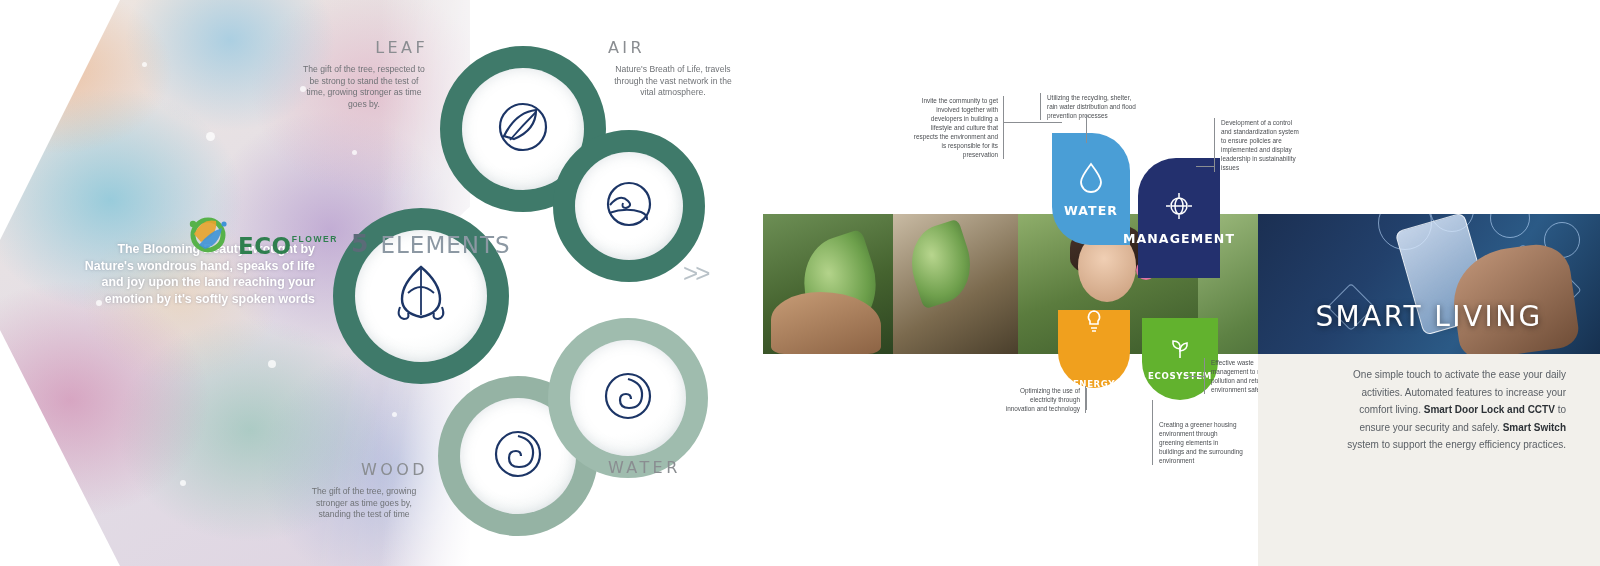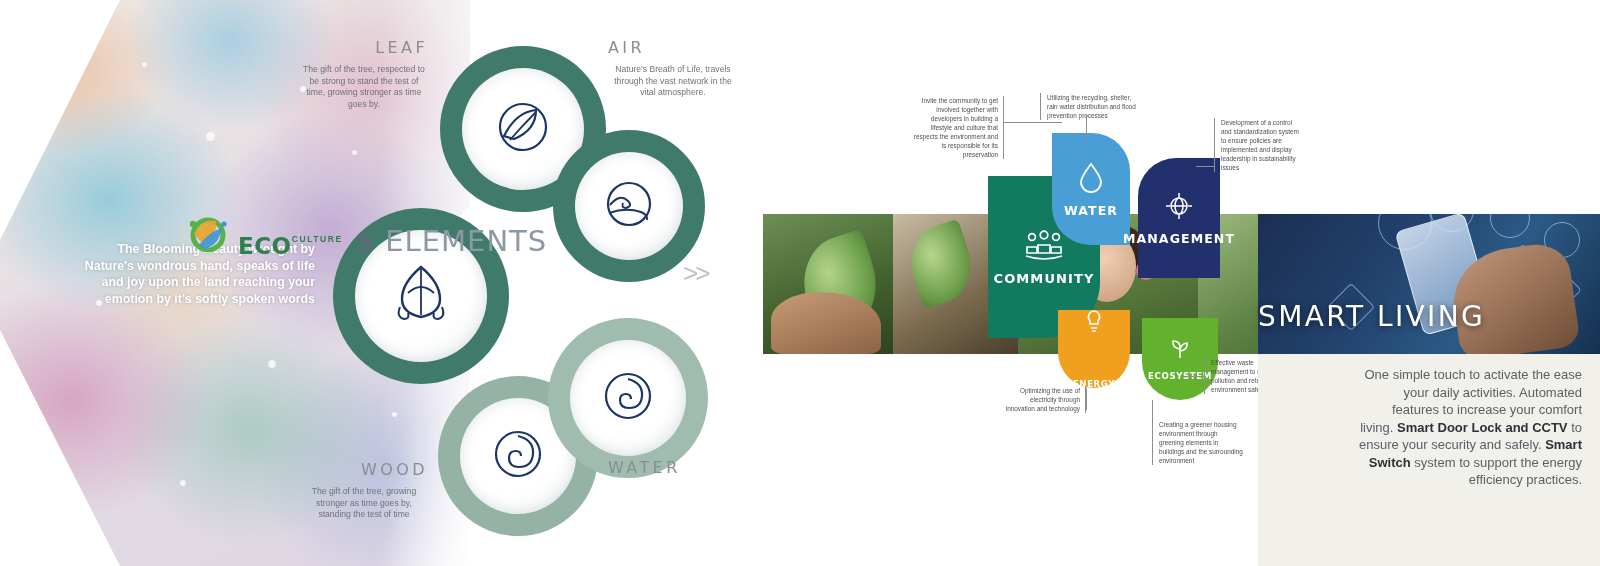--- a/index.html
+++ b/index.html
@@ -88,21 +88,21 @@
     filter: blur(0.4px);
   }
   .eco-logo { position: absolute; left: 185px; top: 212px; display: flex; align-items: flex-end; gap: 7px; }
   .eco-mark { width: 46px; height: 46px; position: relative; }
   .eco-word { display: flex; flex-direction: row; line-height: 1; }
   .eco-eco { font-size: 23px; font-weight: bold; color: #2f7f4f; letter-spacing: .5px;
              font-family: "DejaVu Sans", sans-serif; }
   .eco-culture { font-size: 8.5px; font-weight: bold; color: #2f7f4f; letter-spacing: 1.6px; }
   .eco-five { font-size: 25px; font-weight: bold; color: #5b6b78; margin-left: 6px; align-self: flex-end;
               font-family: "DejaVu Sans", sans-serif; }
-  .eco-elements { font-size: 29px; color: #8c98a3; margin-left: 5px; align-self: flex-end; letter-spacing: 1px;
+  .eco-elements { font-size: 23px; color: #8c98a3; margin-left: 5px; align-self: flex-end; letter-spacing: 1px;
               font-family: "DejaVu Sans", sans-serif; }
   .chevrons { position: absolute; left: 683px; top: 258px; font-size: 26px; color: #b9c2c8; letter-spacing: -3px; }
 
   
   .cap { position: absolute; color: #6d6f73; }
   .cap .cap-title {
     font-size: 16px; letter-spacing: 3.4px; color: #8a8d91; margin-bottom: 7px;
     font-family: "DejaVu Sans", sans-serif;
   }
   .cap .cap-text { font-size: 8.6px; line-height: 11.6px; color: #6f7276; text-align: center; }
@@ -162,27 +162,27 @@
     background: linear-gradient(160deg, rgba(225,238,255,.85), rgba(160,190,225,.6));
     border-radius: 8px; transform: rotate(-16deg); border: 1px solid rgba(255,255,255,.7);
   }
   .hand-dark {
     position: absolute; left: 196px; top: 34px; width: 120px; height: 106px;
     background: linear-gradient(150deg,#c3977a,#6f4d37); border-radius: 50% 30% 18% 20%;
     transform: rotate(-8deg);
   }
   .smart-title {
     position: absolute; left: 1258px; top: 300px; width: 342px;
-    text-align: left; font-size: 28px; letter-spacing: 2.4px; color: #ffffff;
+    text-align: center; font-size: 28px; letter-spacing: 2.4px; color: #ffffff;
     font-family: "DejaVu Sans", sans-serif; z-index: 5;
     text-shadow: 0 1px 6px rgba(0,0,0,.6);
   }
   .smart-body {
     position: absolute; left: 1340px; top: 366px; width: 226px;
-    text-align: right; font-size: 13px; line-height: 17.5px; color: #5b6066; margin-left: 16px;
+    text-align: right; font-size: 10px; line-height: 17.5px; color: #5b6066;
   }
   .smart-body b { color: #2c3136; }
   .smart-bg {
     position: absolute; left: 1258px; top: 354px; width: 342px; height: 212px;
     background: #f2f0eb;
   }
 
   
   .petal { position: absolute; display: flex; flex-direction: column;
            align-items: center; justify-content: center; color: #fff; }
@@ -322,21 +322,21 @@
       <svg width="46" height="46" viewBox="0 0 46 46">
         <circle cx="23" cy="23" r="15" fill="none" stroke="#57b24a" stroke-width="5"></circle>
         <path d="M9 22 Q17 6 31 9 Q33 24 16 30 Z" fill="#e8a32c" opacity=".9"></path>
         <path d="M14 33 Q24 20 37 16 Q34 33 20 37 Z" fill="#3f94d6" opacity=".9"></path>
         <circle cx="8" cy="12" r="3.2" fill="#57b24a"></circle>
         <circle cx="39" cy="12" r="2.6" fill="#3f94d6"></circle>
       </svg>
     </span>
     <span class="eco-word">
       <span class="eco-eco">ECO</span>
-      <span class="eco-culture">CULTURE</span>
+      <span class="eco-culture">FLOWER</span>
     </span>
     <span class="eco-five">5</span>
     <span class="eco-elements">ELEMENTS</span>
   </div>
   <div class="chevrons">&gt;&gt;</div>
 
   <div class="cap cap-leaf">
     <div class="cap-title">LEAF</div>
     <div class="cap-text">The gift of the tree, respected to be strong to stand the test of time, growing stronger as time goes by.</div>
   </div>
@@ -361,32 +361,20 @@
       <span class="leafshot" style="left:18px;top:12px;width:60px;height:76px;"></span>
     </div>
     <div class="ph ph3">
       <span class="girlhair" style="left:52px;"></span>
       <span class="girlface" style="left:60px;"></span>
       <span class="pink-flower" style="left:118px;"></span>
     </div>
     <div class="ph ph4"></div>
   </div>
 
-  <div class="petal p-community">
-    <span class="petal-ico">
-      <svg width="44" height="32" viewBox="0 0 44 32" fill="none" stroke="#fff" stroke-width="1.7">
-        <circle cx="10" cy="8" r="3.4"></circle>
-          <circle cx="22" cy="6" r="3.8"></circle>
-          <circle cx="34" cy="8" r="3.4"></circle>
-        <path d="M5 18 h10 v6 H5 z M16 16 h12 v8 H16 z M29 18 h10 v6 H29 z"></path>
-        <path d="M4 27 q18 6 36 0"></path>
-      </svg>
-    </span>
-    <span class="petal-label">COMMUNITY</span>
-  </div>
 
   <div class="petal p-water">
     <span class="petal-ico">
       <svg width="26" height="32" viewBox="0 0 26 32" fill="none" stroke="#fff" stroke-width="1.8">
         <path d="M13 3 Q23 16 23 21 A10 10 0 0 1 3 21 Q3 16 13 3 Z"></path>
       </svg>
     </span>
     <span class="petal-label">WATER</span>
   </div>
 

